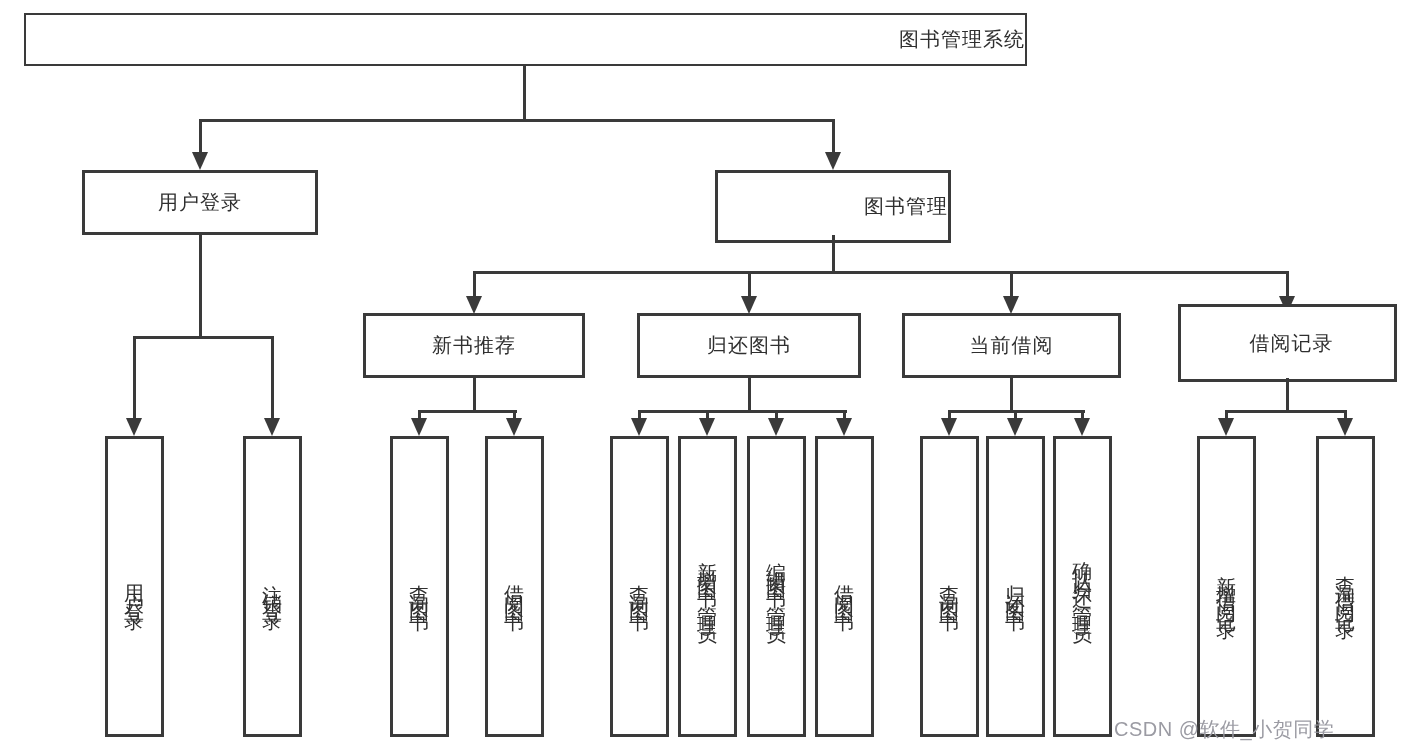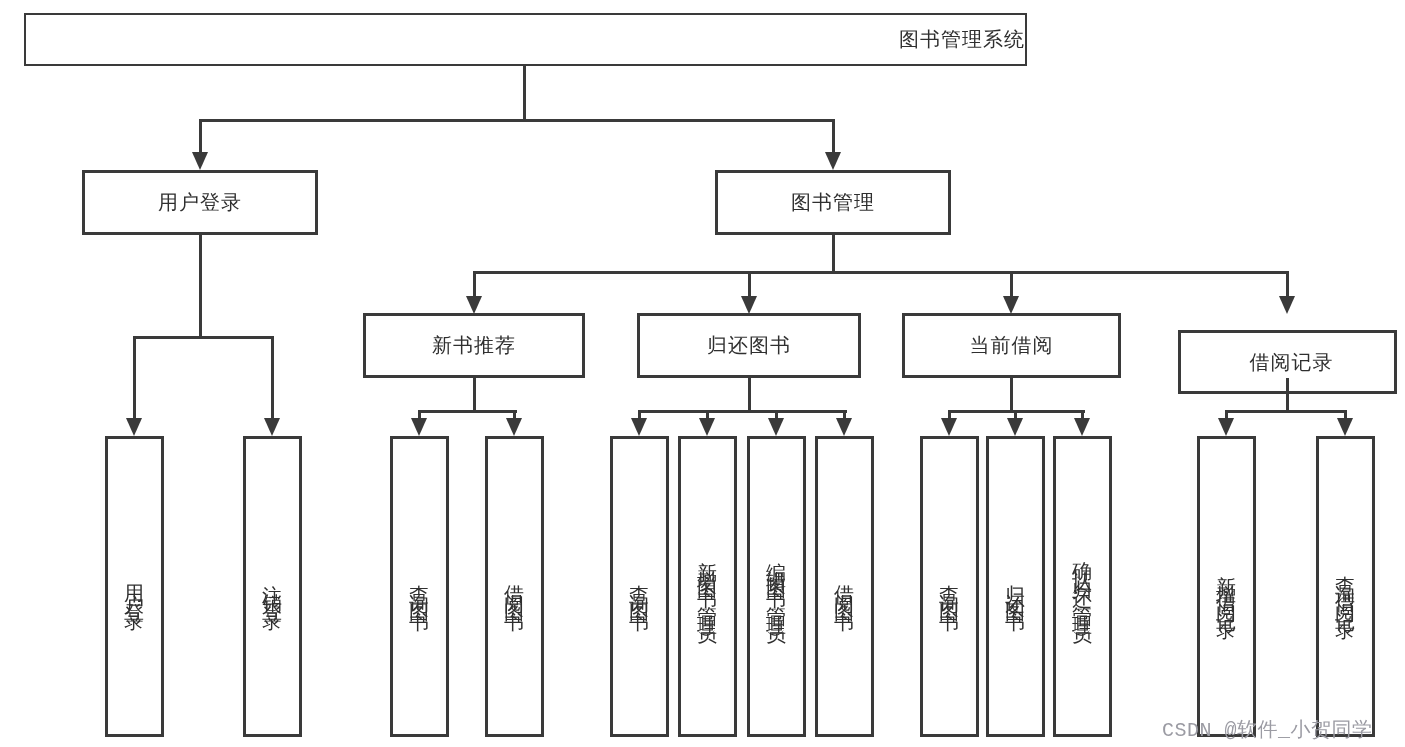--- a/index.html
+++ b/index.html
@@ -47,28 +47,27 @@
   .arrow {
     position: absolute;
     width: 0;
     height: 0;
     border-left: 8px solid transparent;
     border-right: 8px solid transparent;
     border-top: 18px solid var(--line, #3a3a3a);
   }
   .watermark {
     position: absolute;
-    left: 1162px;
+    left: 1114px;
     top: 716px;
     font-size: 20px;
     color: var(--wm, #9b9ba3);
     letter-spacing: 0.5px;
     white-space: nowrap;
     z-index: 5;
-    font-family: Liberation Mono, monospace;
   }
 </style>
 </head>
 <body>
 
 <div class="canvas">
 
   <div class="node top" style="left:24px; top:13px; width:1003px; height:53px;">
     <span>图书管理系统</span>
   </div>
@@ -77,21 +76,21 @@
 
   <div class="h" style="left:199px; top:119px; width:636px;"></div>
   <div class="v" style="left:199px; top:119px; height:35px;"></div>
   <div class="arrow" style="left:192px; top:152px;"></div>
   <div class="v" style="left:832px; top:119px; height:35px;"></div>
   <div class="arrow" style="left:825px; top:152px;"></div>
 
   <div class="node" style="left:82px; top:170px; width:236px; height:65px;">
     <span>用户登录</span>
   </div>
-  <div class="node" style="left:715px; top:170px; width:236px; height:65px;">
+  <div class="node" style="left:715px; top:170px; width:236px; height:73px;justify-content:flex-end;">
     <span>图书管理</span>
   </div>
 
   <div class="v" style="left:199px; top:235px; height:102px;"></div>
   <div class="h" style="left:133px; top:336px; width:141px;"></div>
   <div class="v" style="left:133px; top:336px; height:84px;"></div>
   <div class="arrow" style="left:126px; top:418px;"></div>
   <div class="v" style="left:271px; top:336px; height:84px;"></div>
   <div class="arrow" style="left:264px; top:418px;"></div>
 
@@ -108,21 +107,21 @@
 
   <div class="node" style="left:363px; top:313px; width:222px; height:65px;align-items:center;">
     <span>新书推荐</span>
   </div>
   <div class="node" style="left:637px; top:313px; width:224px; height:65px;">
     <span>归还图书</span>
   </div>
   <div class="node" style="left:902px; top:313px; width:219px; height:65px;">
     <span>当前借阅</span>
   </div>
-  <div class="node" style="left:1178px; top:330px; width:219px; height:64px;padding-left:8px;">
+  <div class="node" style="left:1178px; top:304px; width:219px; height:78px;padding-left:8px;">
     <span>借阅记录</span>
   </div>
 
   <div class="v" style="left:473px; top:378px; height:34px;"></div>
   <div class="v" style="left:748px; top:378px; height:34px;"></div>
   <div class="v" style="left:1010px; top:378px; height:34px;"></div>
   <div class="v" style="left:1286px; top:378px; height:34px;"></div>
 
   <div class="h" style="left:418px; top:410px; width:99px;"></div>
   <div class="v" style="left:418px; top:410px; height:10px;"></div>

